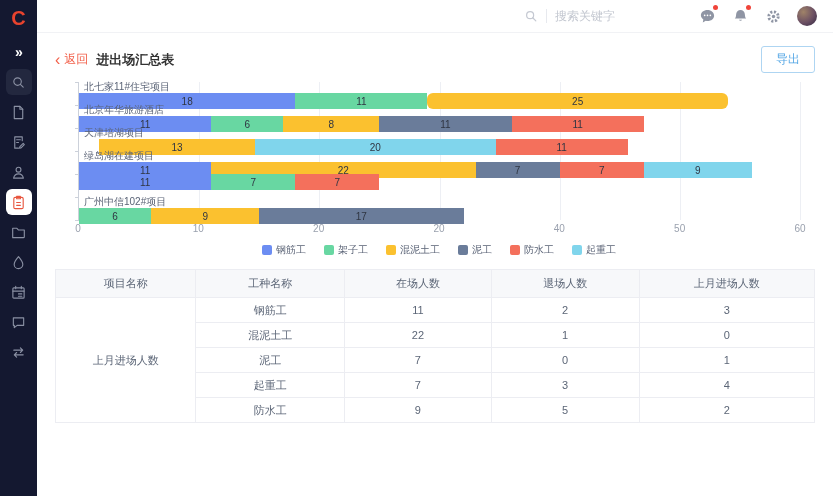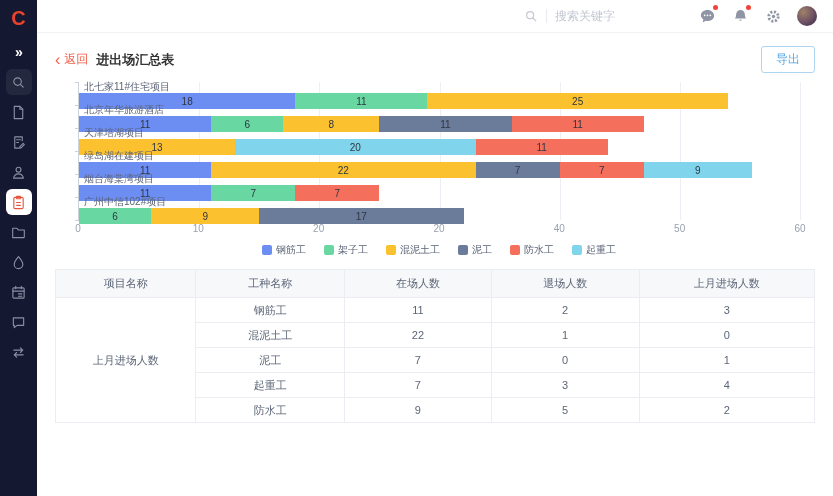--- a/index.html
+++ b/index.html
@@ -194,53 +194,52 @@
         <div class="gridline" style="left: 33.3333%;"></div>
         <div class="gridline" style="left: 50%;"></div>
         <div class="gridline" style="left: 66.6667%;"></div>
         <div class="gridline" style="left: 83.3333%;"></div>
         <div class="gridline" style="left: 100%;"></div>
         <div class="bar-group">
           <div class="bar-label">北七家11#住宅项目</div>
           <div class="bar-track">
             <div class="bar-seg" style="width: 30%; background: rgb(108, 141, 242);">18</div>
             <div class="bar-seg" style="width: 18.3333%; background: rgb(104, 215, 162);">11</div>
-            <div class="bar-seg" style="width: 41.6667%; background: rgb(251, 193, 47);">25</div>
+            <div class="bar-seg" style="width: 41.6667%; background: rgb(251, 193, 47); border-radius: 6px;">25</div>
           </div>
         </div>
         <div class="bar-group">
           <div class="bar-label">北京年华旅游酒店</div>
           <div class="bar-track">
             <div class="bar-seg" style="width: 18.3333%; background: rgb(108, 141, 242);">11</div>
             <div class="bar-seg" style="width: 10%; background: rgb(104, 215, 162);">6</div>
             <div class="bar-seg" style="width: 13.3333%; background: rgb(251, 193, 47);">8</div>
             <div class="bar-seg" style="width: 18.3333%; background: rgb(106, 124, 154);">11</div>
             <div class="bar-seg" style="width: 18.3333%; background: rgb(244, 112, 92);">11</div>
           </div>
         </div>
         <div class="bar-group">
           <div class="bar-label">天津培湖项目</div>
           <div class="bar-track">
-            <div class="bar-seg" style="width: 21.6667%; background: rgb(251, 193, 47);">13</div>
+            <div class="bar-seg" style="width: 21.6667%; background: rgb(251, 193, 47); margin-left: 20px;">13</div>
             <div class="bar-seg" style="width: 33.3333%; background: rgb(128, 213, 236);">20</div>
             <div class="bar-seg" style="width: 18.3333%; background: rgb(244, 112, 92);">11</div>
           </div>
         </div>
         <div class="bar-group">
           <div class="bar-label">绿岛湖在建项目</div>
           <div class="bar-track">
             <div class="bar-seg" style="width: 18.3333%; background: rgb(108, 141, 242);">11</div>
             <div class="bar-seg" style="width: 36.6667%; background: rgb(251, 193, 47);">22</div>
             <div class="bar-seg" style="width: 11.6667%; background: rgb(106, 124, 154);">7</div>
             <div class="bar-seg" style="width: 11.6667%; background: rgb(244, 112, 92);">7</div>
             <div class="bar-seg" style="width: 15%; background: rgb(128, 213, 236);">9</div>
           </div>
         </div>
         <div class="bar-group">
-          <div class="bar-label">烟台海棠湾项目</div>
           <div class="bar-track">
             <div class="bar-seg" style="width: 18.3333%; background: rgb(108, 141, 242);">11</div>
             <div class="bar-seg" style="width: 11.6667%; background: rgb(104, 215, 162);">7</div>
             <div class="bar-seg" style="width: 11.6667%; background: rgb(244, 112, 92);">7</div>
           </div>
         </div>
         <div class="bar-group">
           <div class="bar-label">广州中信102#项目</div>
           <div class="bar-track">
             <div class="bar-seg" style="width: 10%; background: rgb(104, 215, 162);">6</div>

